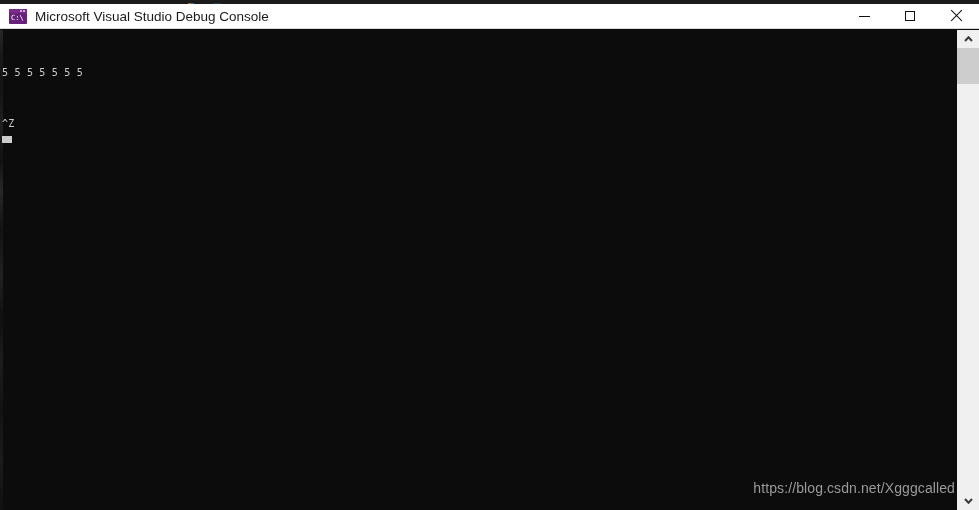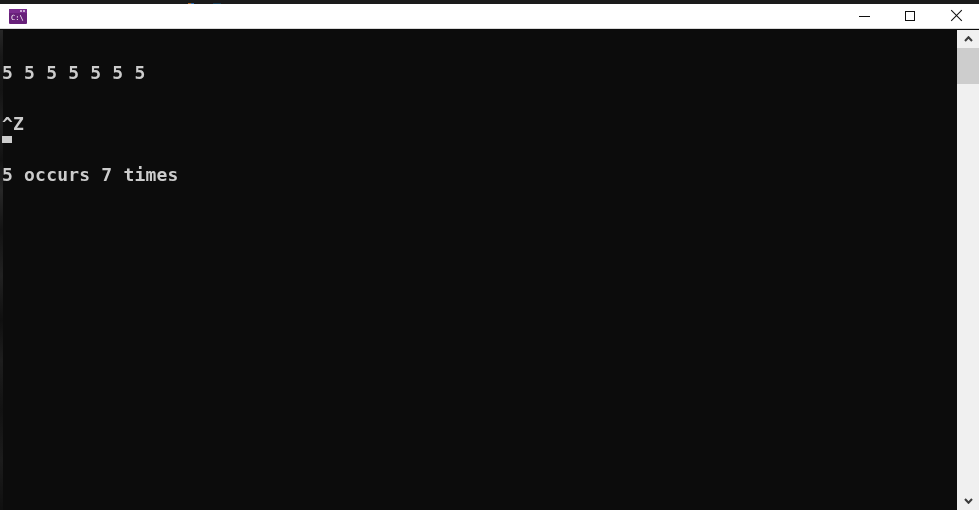--- a/index.html
+++ b/index.html
@@ -173,26 +173,25 @@
       #101010 480px
     );
     opacity: .9;
   }
 
   .console-text {
     position: absolute;
     left: 2px;
     top: 0px;
     font-family: "DejaVu Sans Mono", monospace;
-    font-size: 18px;
+    font-size: 10px;
     line-height: 17px;
     color: #cccccc;
     white-space: pre;
     letter-spacing: 0.2px;
-    font-weight: bold;
   }
   .console-text .line { height: 17px; }
 
   .cursor-block {
     position: absolute;
     left: 2px;
     top: 106px;
     width: 10px;
     height: 7px;
     background: #cccccc;
@@ -259,20 +258,21 @@
 
   <div class="titlebar">
 
     <div class="app-icon">
       <span class="ic-bar"></span>
       <span class="ic-dot" style="left:11px;"></span>
       <span class="ic-dot" style="left:14px;"></span>
       <span class="ic-text">C:\</span>
     </div>
 
+    <span class="title-text">Microsoft Visual Studio Debug Console</span>
 
     <span class="titlebar-spacer"></span>
 
     <div class="win-controls">
       <div class="win-btn">
         <span class="glyph-min"></span>
       </div>
       <div class="win-btn">
         <span class="glyph-max"></span>
       </div>
@@ -283,26 +283,26 @@
 
   </div>
 
   <div class="console">
 
     <div class="edge-artifacts"></div>
 
     <div class="console-text">
       <div class="line">5 5 5 5 5 5 5</div>
       <div class="line">^Z</div>
-      <div class="line">5 occurs 7 times</div>
       <div class="line"></div>
     </div>
 
     <div class="cursor-block"></div>
 
+    <div class="watermark">https://blog.csdn.net/Xgggcalled</div>
 
   </div>
 
   <div class="scrollbar">
     <div class="sb-arrow">
       <svg width="9" height="6" viewBox="0 0 9 6">
         <path d="M1 5 L4.5 1.2 L8 5" fill="none" stroke="#3c3c3c" stroke-width="2"></path>
       </svg>
     </div>
     <div class="sb-track">

